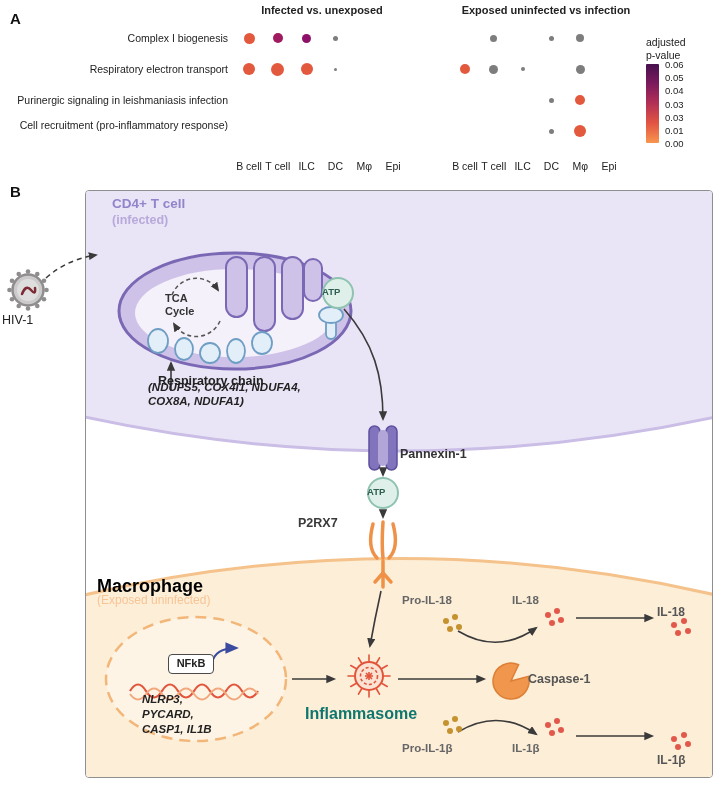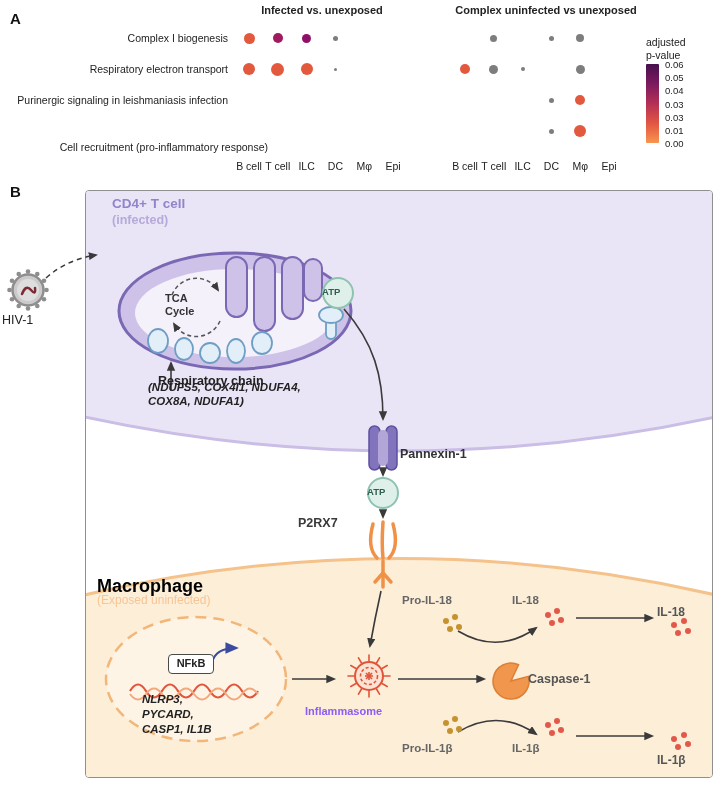--- a/index.html
+++ b/index.html
@@ -23,26 +23,26 @@
         font-size:11px;font-weight:bold;text-align:center;line-height:17px;color:#222;z-index:4}
 </style>
 </head>
 <body>
 
 <div class="page">
 
   <section>
     <div class="panel-label" style="left:10px;top:10px">A</div>
     <div class="plot-title" style="left:236px;top:4px;width:172px">Infected vs. unexposed</div>
-    <div class="plot-title" style="left:436px;top:4px;width:220px">Complex uninfected vs unexposed</div>
+    <div class="plot-title" style="left:436px;top:4px;width:220px">Exposed uninfected vs infection</div>
     <div id="rowLabels">
         <div class="row-label" style="top: 32px;">Complex I biogenesis</div>
         <div class="row-label" style="top: 63px;">Respiratory electron transport</div>
         <div class="row-label" style="top: 94px;">Purinergic signaling in leishmaniasis infection</div>
-        <div class="row-label" style="top: 141px; margin-left: 40px;">Cell recruitment (pro-inflammatory response)</div>
+        <div class="row-label" style="top: 119px;">Cell recruitment (pro-inflammatory response)</div>
       </div>
     <div id="plot0" class="plot" style="left:236px">
         <div class="col-label" style="left: 13px;">B cell</div>
         <div class="col-label" style="left: 41.8px;">T cell</div>
         <div class="col-label" style="left: 70.6px;">ILC</div>
         <div class="col-label" style="left: 99.4px;">DC</div>
         <div class="col-label" style="left: 128.2px;">Mφ</div>
         <div class="col-label" style="left: 157px;">Epi</div>
         <div class="dot" style="height: 11px; width: 11px; background: rgb(226, 89, 62); left: 7.5px; top: 8.5px;"></div>
         <div class="dot" style="height: 10px; width: 10px; background: rgb(160, 26, 96); left: 36.8px; top: 9px;"></div>
@@ -279,21 +279,21 @@
 COX8A, NDUFA1)</div>
   <div class="lbl b" style="left:400px;top:447px;font-size:12.5px;color:#333">Pannexin-1</div>
   <div class="lbl c b" style="left:367px;top:486px;width:30px;font-size:9.5px;color:#2f5f50">ATP</div>
   <div class="lbl c b" style="left:298px;top:516px;width:64px;font-size:12.5px;color:#3a3a3a">P2RX7</div>
   <div class="lbl c b" style="left:97px;top:576px;width:170px;font-size:18px;color:#000000">Macrophage</div>
   <div class="lbl c" style="left:97px;top:593px;width:170px;font-size:12px;color:#f8c494">(Exposed uninfected)</div>
   <div class="nfkb">NFkB</div>
   <div class="lbl c b i pre" style="left:142px;top:692px;width:130px;font-size:11.5px;line-height:1.3;color:#222">NLRP3,
 PYCARD,
 CASP1, IL1B</div>
-  <div class="lbl c b" style="left:305px;top:705px;width:126px;font-size:11px;color:#8b5cf6">Inflammasome</div>
+  <div class="lbl c b" style="left:305px;top:705px;width:126px;font-size:16px;color:#0f766e">Inflammasome</div>
   <div class="lbl b" style="left:528px;top:672px;font-size:12.5px;color:#555">Caspase-1</div>
   <div class="lbl c sb" style="left:402px;top:594px;width:90px;font-size:11.5px;color:#666">Pro-IL-18</div>
   <div class="lbl c sb" style="left:512px;top:594px;width:56px;font-size:11.5px;color:#666">IL-18</div>
   <div class="lbl c sb" style="left:657px;top:605px;width:52px;font-size:12px;color:#555">IL-18</div>
   <div class="lbl c sb" style="left:402px;top:742px;width:90px;font-size:11.5px;color:#666">Pro-IL-1β</div>
   <div class="lbl c sb" style="left:512px;top:742px;width:56px;font-size:11.5px;color:#666">IL-1β</div>
   <div class="lbl c sb" style="left:657px;top:753px;width:52px;font-size:12px;color:#555">IL-1β</div>
   <div class="lbl c" style="left:2px;top:313px;width:52px;font-size:12.5px;color:#222">HIV-1</div>
 
 </div>

